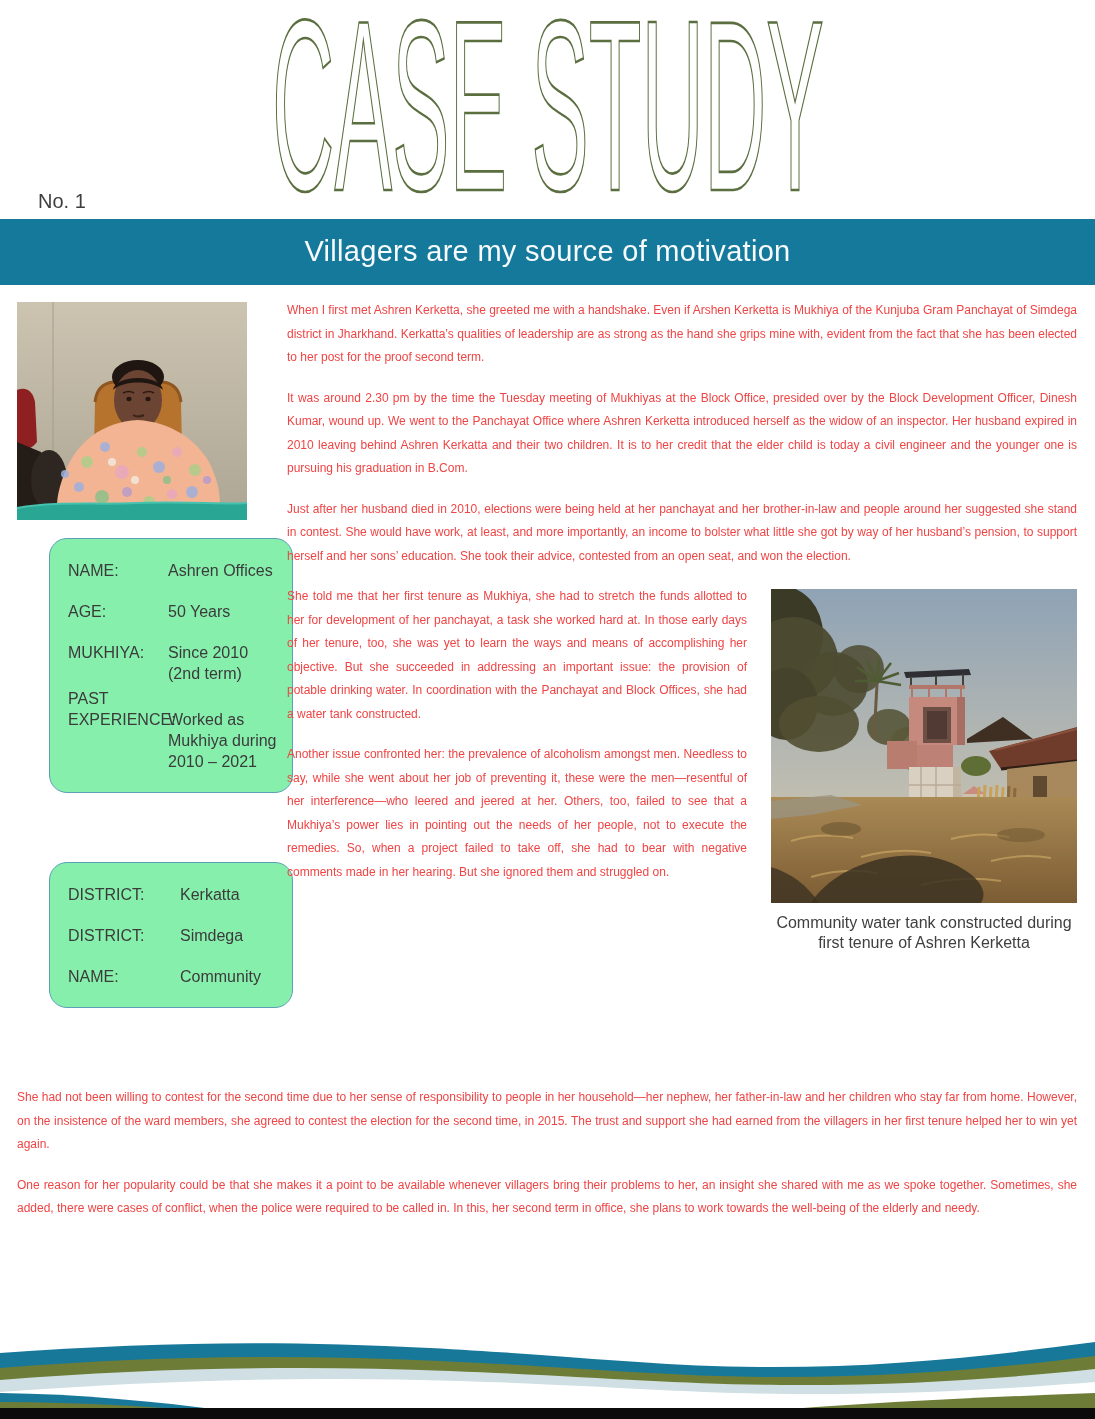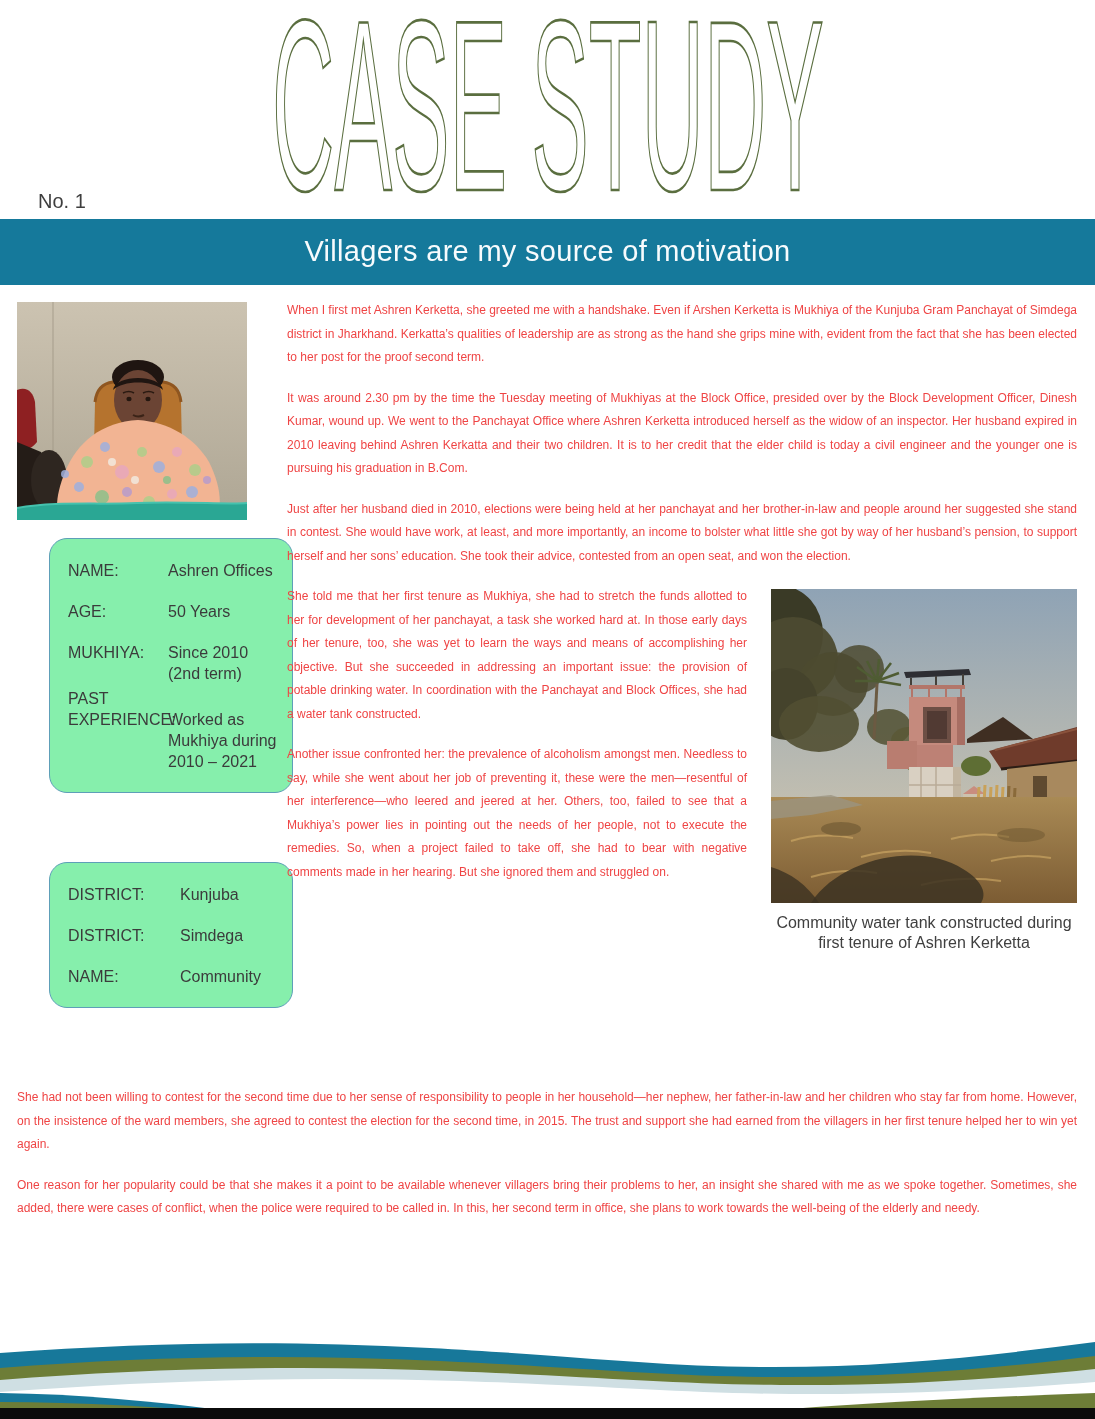--- a/index.html
+++ b/index.html
@@ -113,21 +113,21 @@
     </div>
     <div class="info-row">
       <div class="info-label">PAST EXPERIENCE:</div>
       <div class="info-value val-offset">Worked as Mukhiya during 2010 – 2021</div>
     </div>
   </div>
 
   <div class="info-box box2">
     <div class="info-row">
       <div class="info-label" style="width:112px">DISTRICT:</div>
-      <div class="info-value">Kunjuba</div>
+      <div class="info-value">Kerkatta</div>
     </div>
     <div class="info-row">
       <div class="info-label" style="width:112px">DISTRICT:</div>
       <div class="info-value">Simdega</div>
     </div>
     <div class="info-row">
       <div class="info-label" style="width:112px">NAME:</div>
       <div class="info-value">Community</div>
     </div>
   </div>

